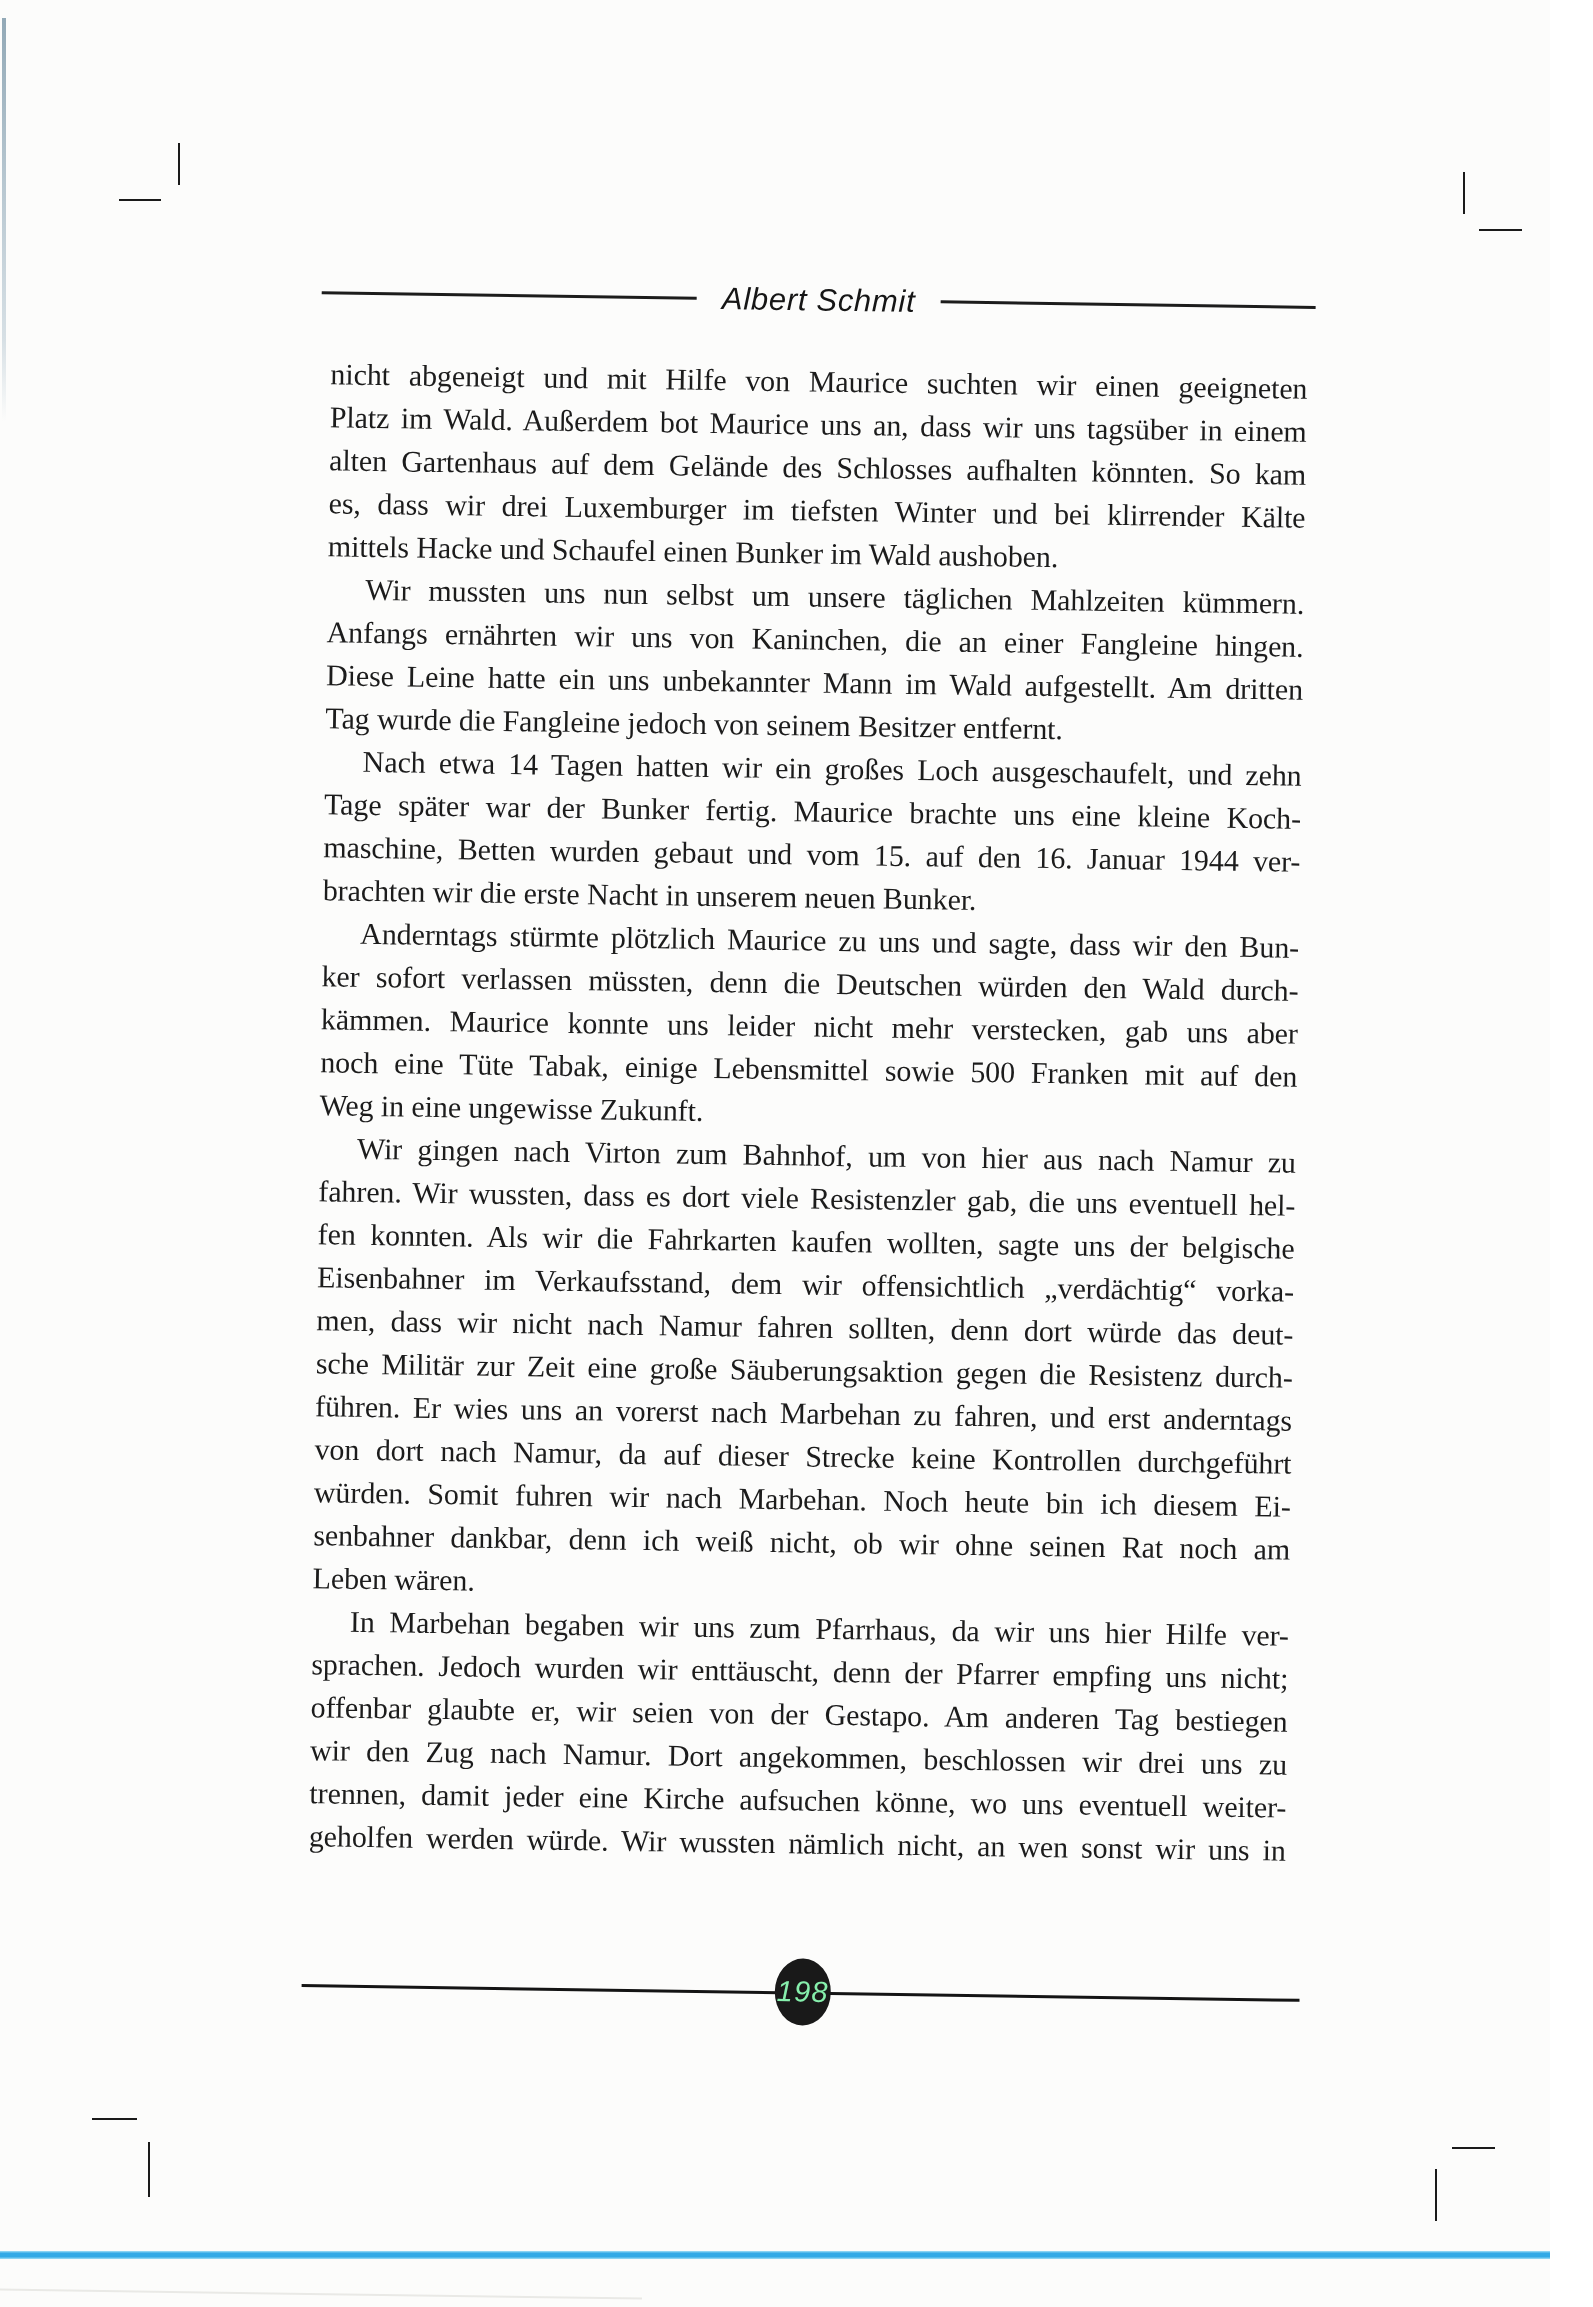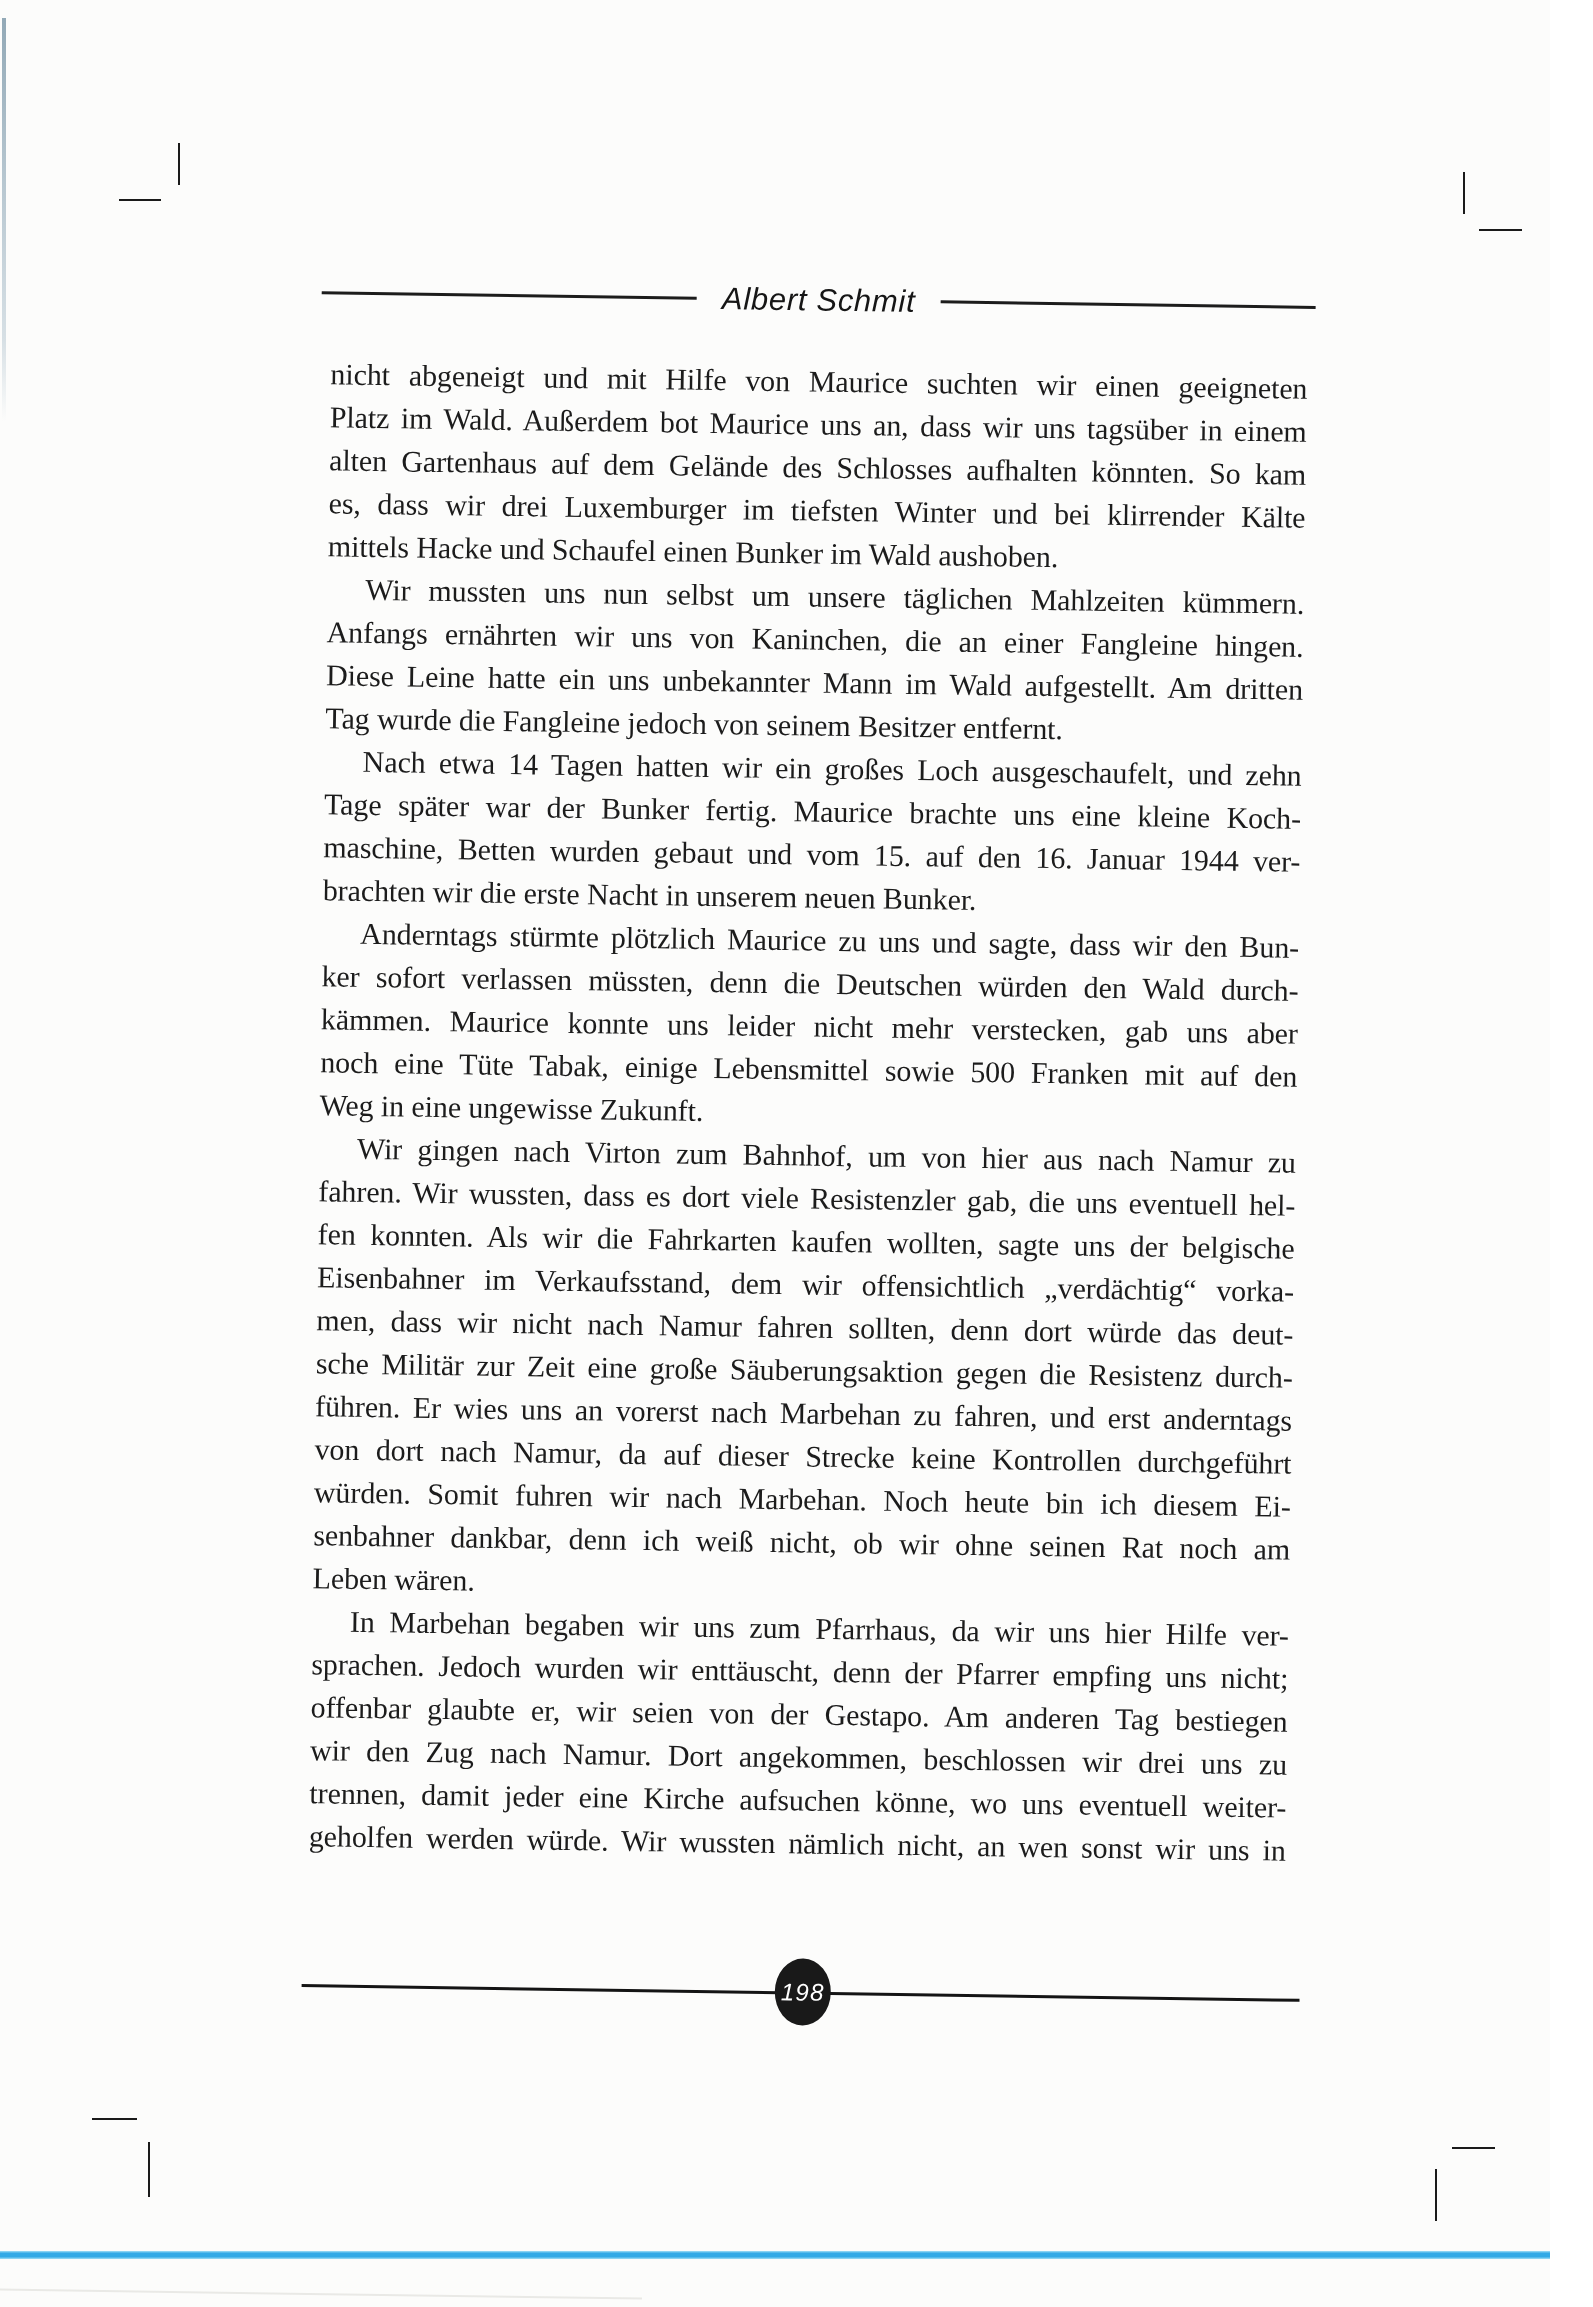--- a/index.html
+++ b/index.html
@@ -74,23 +74,23 @@
     width: 56px; height: 67px;
     border-radius: 50%;
     background: var(--badge, #191919);
     display: flex;
     align-items: center;
     justify-content: center;
   }
   .badge span {
     font-family: "Liberation Sans", sans-serif;
     font-style: italic;
-    font-size: 24px;
+    font-size: 29px;
     letter-spacing: 1.3px;
-    color: #ffffff;
+    color: #86efac;
   }
   
   .cropmark { position: absolute; background: #1a1a1a; }
   .cm-v { width: 2px; }
   .cm-h { height: 2px; }
   .tl-v { left: 178px; top: 143px; height: 42px; }
   .tl-h { left: 119px; top: 199px; width: 42px; }
   .tr-v { left: 1463px; top: 172px; height: 42px; }
   .tr-h { left: 1479px; top: 229px; width: 43px; }
   .bl-h { left: 92px; top: 2118px; width: 45px; }

